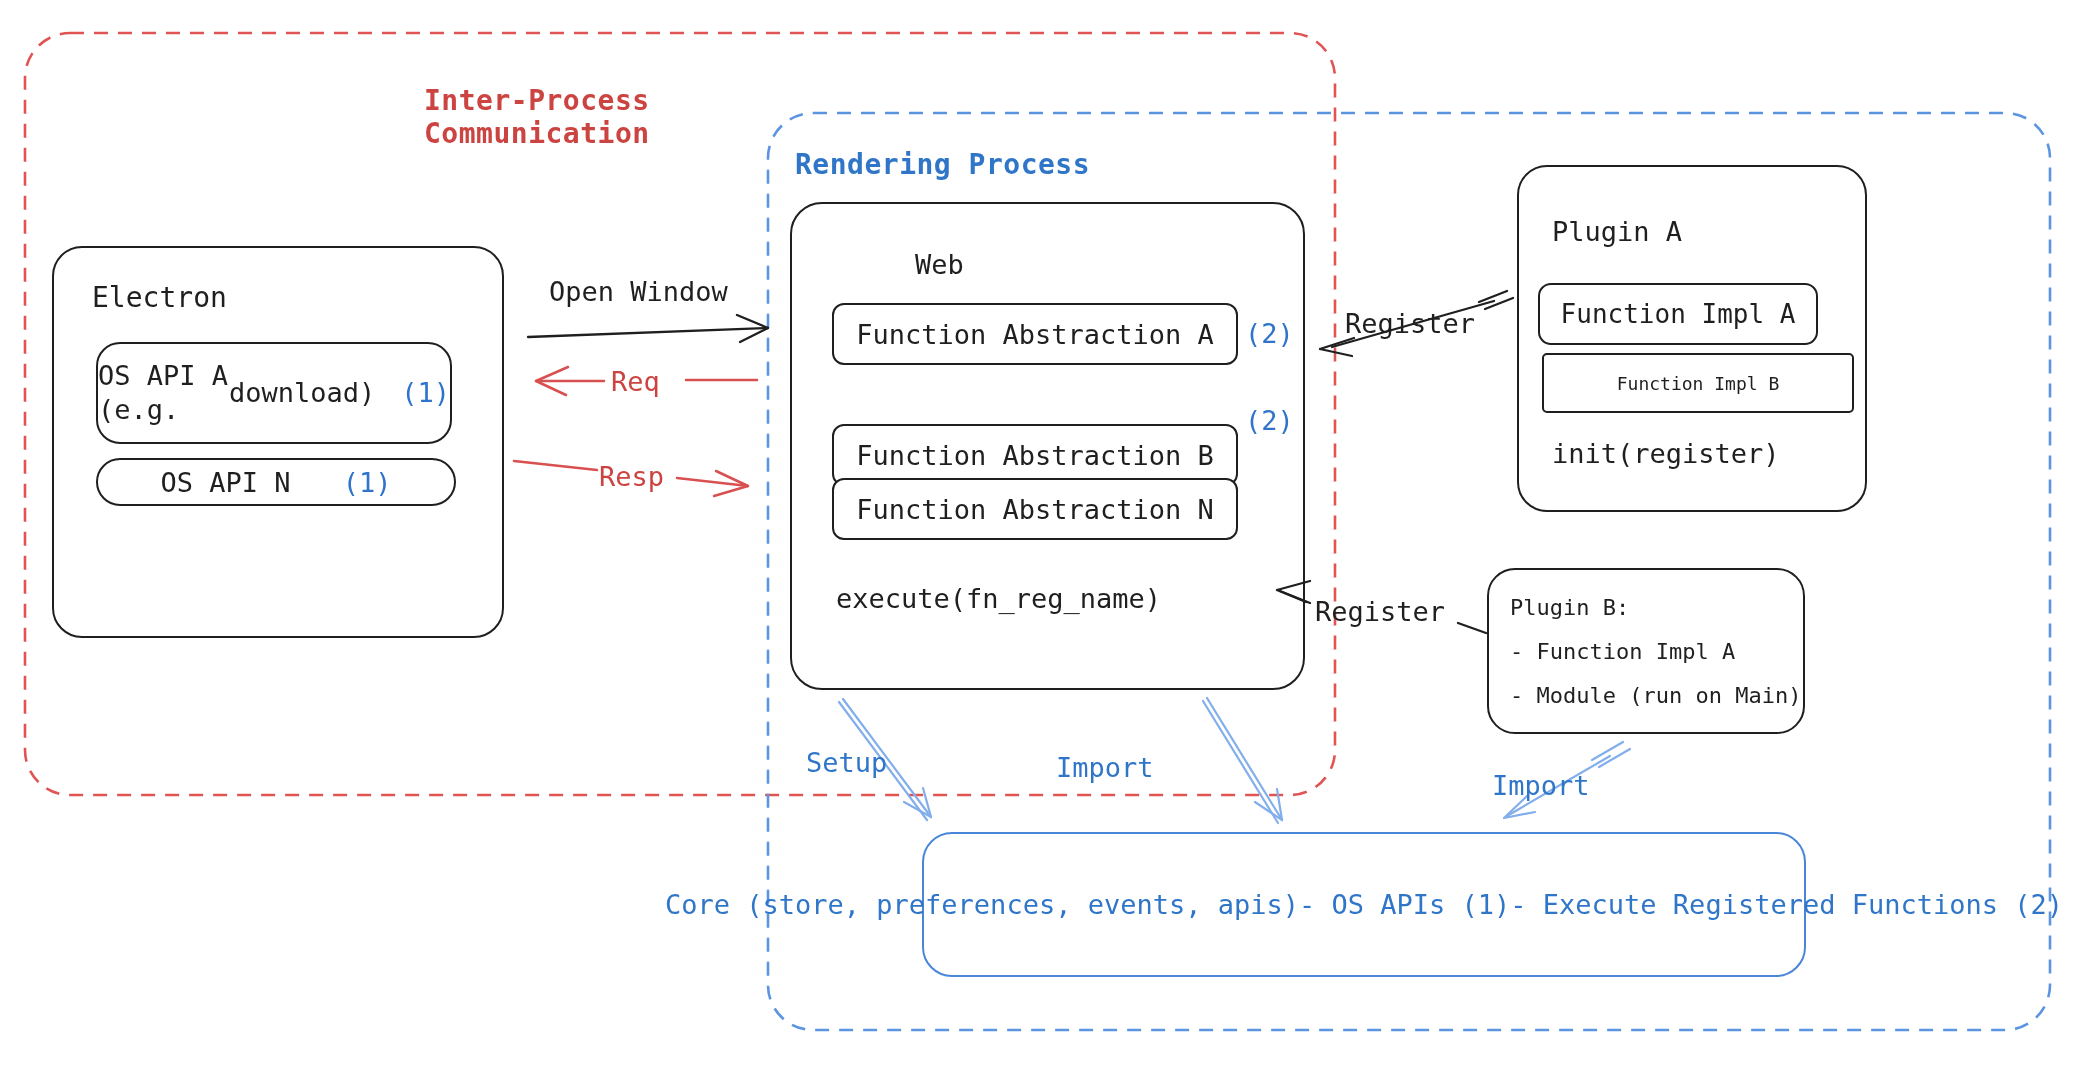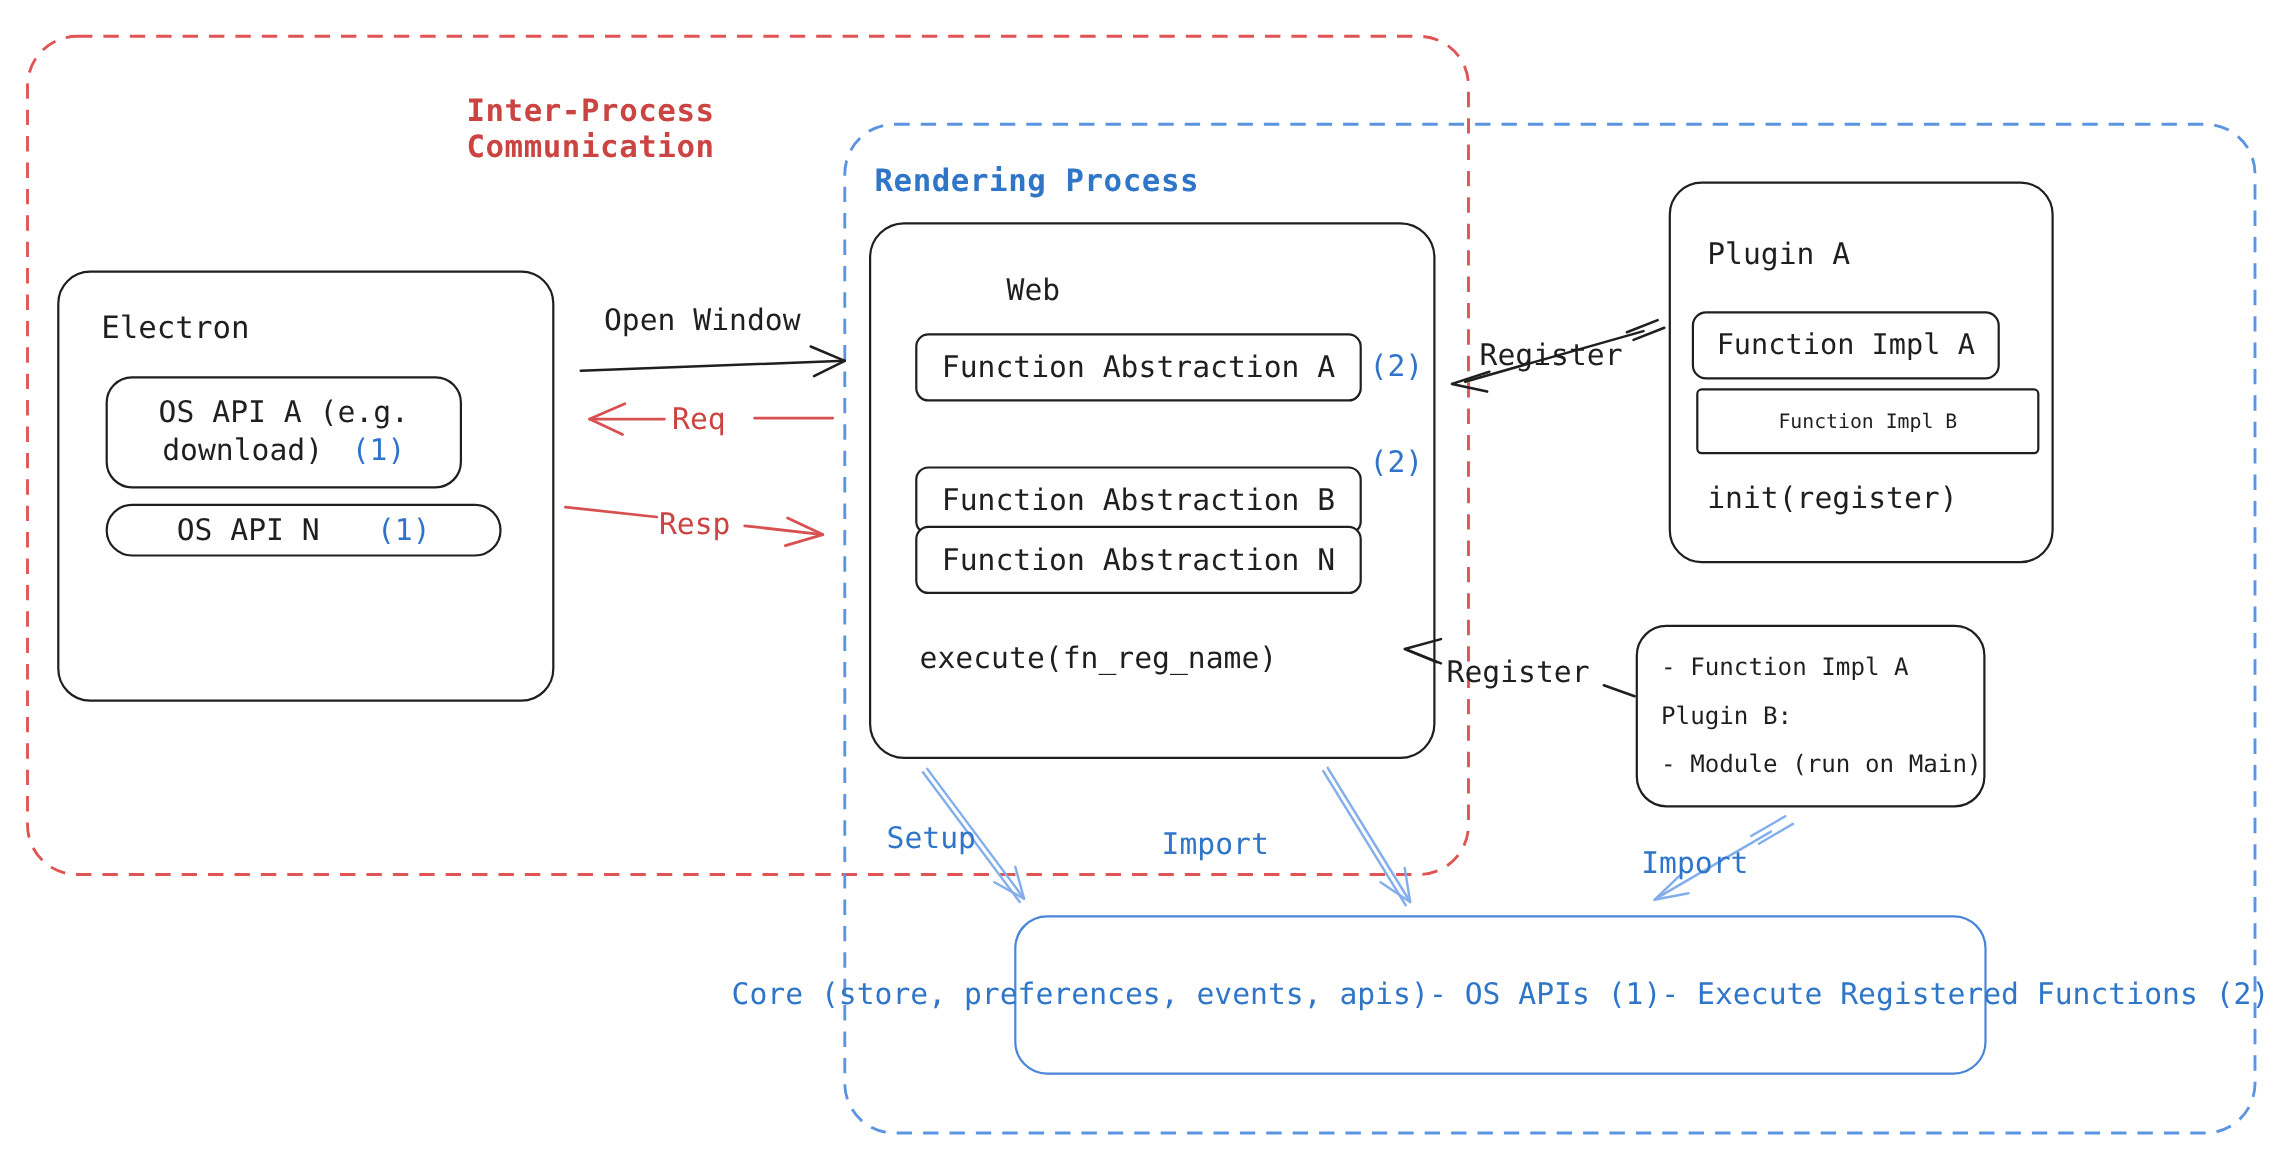--- a/index.html
+++ b/index.html
@@ -21,21 +21,21 @@
   .t27{font-size:27px;}
   .t28{font-size:28px;}
   
   .red-dash{stroke:var(--red-dash,#e05454);stroke-width:2.6;fill:none;stroke-dasharray:14 10;}
   .blue-dash{stroke:var(--blue-dash,#5b94e0);stroke-width:2.6;fill:none;stroke-dasharray:14 10;}
   .k{stroke:var(--ink,#1f1f1f);stroke-width:2.3;fill:none;stroke-linecap:round;}
   .r{stroke:var(--red-arrow,#d85050);stroke-width:2.5;fill:none;stroke-linecap:round;}
   .b{stroke:var(--blue-arrow,#82aeec);stroke-width:2.2;fill:none;stroke-linecap:round;}
   
   #electron-box{left:52px;top:246px;width:452px;height:392px;border-radius:30px;}
-  #osapi-a{left:96px;top:342px;width:324px;height:102px;border-radius:24px;flex-direction:column;font-size:27px;line-height:34px;}
+  #osapi-a{left:96px;top:342px;width:356px;height:102px;border-radius:24px;flex-direction:row;font-size:27px;line-height:34px;}
   #osapi-a .row{display:flex;gap:26px;}
   #osapi-n{left:96px;top:458px;width:360px;height:48px;border-radius:24px;gap:52px;font-size:27px;}
   #web-box{left:790px;top:202px;width:515px;height:488px;border-radius:32px;}
   .fa{left:832px;width:406px;height:62px;border-radius:12px;font-size:27px;}
   #fa-a{top:303px;} #fa-b{top:390px;margin-top:34px;} #fa-n{top:478px;}
   #plugina-box{left:1517px;top:165px;width:350px;height:347px;border-radius:30px;}
   #impla-box{left:1538px;top:266px;width:280px;height:62px;border-radius:13px;font-size:26px;margin-top:17px;}
   #implb-box{left:1542px;top:353px;width:312px;height:60px;border-radius:5px;font-size:18px;}
   #pluginb-box{left:1487px;top:568px;width:318px;height:166px;border-radius:28px;}
   #pluginb-text{left:1510px;top:586px;line-height:44px;font-size:22px;z-index:3;}
@@ -93,22 +93,22 @@
   <div class="subnode" id="impla-box">
     <span>Function Impl A</span>
   </div>
   <div class="subnode" id="implb-box">
     <span>Function Impl B</span>
   </div>
   <div class="lbl t27 ink-t" style="left:1552px;top:438px;z-index:3;">init(register)</div>
 
   <div class="node" id="pluginb-box"></div>
   <div class="lbl" id="pluginb-text">
+    <div>Plugin B:</div>
     <div>- Function Impl A</div>
-    <div>Plugin B:</div>
     <div>- Module (run on Main)</div>
   </div>
 
   <div class="abs" id="core-box">
     <div>Core (store, preferences, events, apis)</div>
     <div>- OS APIs (1)</div>
     <div>- Execute Registered Functions (2)</div>
   </div>
 
   <div class="lbl t27 ink-t" style="left:549px;top:276px;">Open Window</div>

